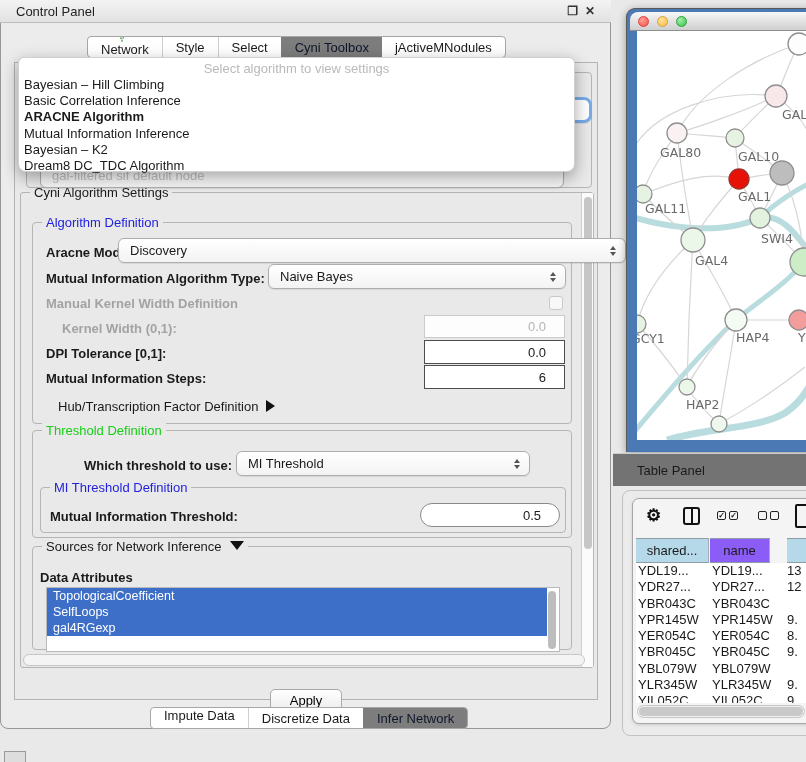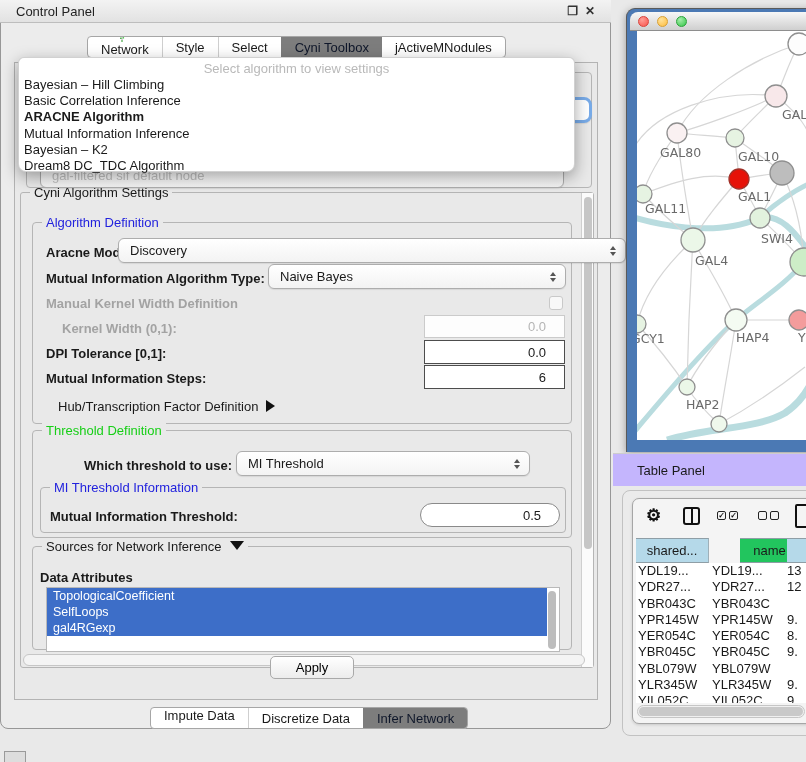--- a/index.html
+++ b/index.html
@@ -69,21 +69,21 @@
       border-top:1px solid #5a5a5a;border-left:1px solid #5a5a5a;box-shadow:0 2px 8px rgba(0,0,0,.35);box-sizing:border-box;}
   .net-titlebar{left:630px;top:12px;width:200px;height:19px;background:linear-gradient(#f7f7f7,#cfcfcf);
       border-radius:8px 0 0 0;border-bottom:1px solid #8e8e8e;display:flex;align-items:center;padding-left:8px;gap:8px;box-sizing:border-box;}
   .tl{width:11px;height:11px;border-radius:50%;box-sizing:border-box;}
   .tl.red{background:radial-gradient(circle at 35% 30%,#ff9f97,#f9524a);border:1px solid #d8443c;}
   .tl.yel{background:radial-gradient(circle at 35% 30%,#ffe29a,#fdbd40);border:1px solid #d8a034;}
   .tl.grn{background:radial-gradient(circle at 35% 30%,#a5ecaa,#34c748);border:1px solid #2aa23a;}
   .net-canvas{left:637px;top:31px;width:169px;height:409px;background:#fff;overflow:hidden;}
   .node-label{font-family:"DejaVu Sans",sans-serif;font-size:12.5px;fill:#6a6a6a;}
   
-  .tp-titlebar{left:613px;top:453px;width:193px;height:33px;background:#c4b5fd;border-top:1px solid #cdcdcd;
+  .tp-titlebar{left:613px;top:453px;width:193px;height:33px;background:#737373;border-top:1px solid #cdcdcd;
       display:flex;align-items:center;padding-left:24px;box-sizing:border-box;}
   .tp-outer{left:622px;top:490px;width:190px;height:246px;background:#ebebeb;border:1px solid #c2c2c2;border-radius:8px 0 0 8px;box-sizing:border-box;}
   .tp-win{left:632px;top:498px;width:180px;height:226px;background:#f4f4f4;border:1px solid #a6a6a6;border-radius:7px 0 0 7px;box-sizing:border-box;box-shadow:0 1px 3px rgba(0,0,0,.15);}
   .ico-split{position:absolute;width:17px;height:18px;border:2px solid #111;border-radius:3px;box-sizing:border-box;}
   .ico-split::after{content:"";position:absolute;left:5.5px;top:0;width:2px;height:14px;background:#111;}
   .mini-chk{display:inline-block;width:9px;height:9px;border:1.5px solid #222;border-radius:2px;box-sizing:border-box;
       font-size:8px;line-height:7px;text-align:center;font-weight:bold;color:#111;}
   .ico-page{position:absolute;width:17px;height:24px;border:2px solid #111;border-radius:2px;background:#f4f4f4;box-sizing:border-box;}
   .thead-cell{position:absolute;height:25px;display:flex;align-items:center;justify-content:center;
       font-size:13px;border-right:1px solid #9fb0b8;box-sizing:border-box;top:538px;}
@@ -201,21 +201,21 @@
 </div>
 <span class="lbl b" style="left:84px;top:458px;">Which threshold to use:</span>
 <div class="combo" style="left:236px;top:451px;width:294px;height:25px;">
   <span>MI Threshold</span>
   <span class="spin">
       <i class="tu"></i>
       <i class="td"></i>
     </span>
 </div>
 <div class="abs gbox" style="left:40px;top:487px;width:526px;height:46px;">
-  <span class="gbox-label blue">MI Threshold Information</span>
+  <span class="gbox-label blue">MI Threshold Definition</span>
 </div>
 <span class="lbl b" style="left:50px;top:509px;">Mutual Information Threshold:</span>
 <div class="field" style="left:420px;top:503px;width:140px;height:24px;border-color:#8a8a8a;border-radius:12px;">
   <span>0.5</span>
 </div>
 
 <div class="abs gbox" style="left:32px;top:546px;width:540px;height:104px;">
   <span class="gbox-label">
     <span>Sources for Network Inference</span><span class="arrow-d"></span>
   </span>
@@ -224,21 +224,21 @@
 <div class="abs attr-list">
   <div id="attr-rows">
       <div class="attr-row">TopologicalCoefficient</div>
       <div class="attr-row">SelfLoops</div>
       <div class="attr-row">gal4RGexp</div>
     </div>
   <div class="thumb" style="position:absolute;right:3px;top:3px;width:8px;height:58px;background:#bdbdbd;"></div>
 </div>
 <div class="abs hbar" style="left:23px;top:654px;width:562px;height:12px;"></div>
 
-<button class="btn" style="left:270px;top:656px;width:84px;height:23px;">
+<button class="btn" style="left:270px;top:689px;width:72px;height:23px;">
   <span>Apply</span>
 </button>
 
 <nav id="bottom-tabs" class="abs seg">
     <div class="tab">
       <span>Impute Data</span>
     </div>
     <div class="tab">
       <span>Discretize Data</span>
     </div>
@@ -338,21 +338,21 @@
 </span>
 <span class="abs" style="left:758px;top:511px;display:flex;gap:3px;">
   <span class="mini-chk"></span>
     <span class="mini-chk"></span>
 </span>
 <span class="ico-page abs" style="left:795px;top:504px;"></span>
 
 <div class="thead-cell" style="left:636px;width:73px;background:#b5d9e9;border-top:1px solid #8f9ea6;border-bottom:1px solid #8f9ea6;">
   <span>shared...</span>
 </div>
-<div class="thead-cell" style="left:740px;width:60px;background:#22c55e;border-top:1px solid #8f9ea6;border-bottom:1px solid #8f9ea6;">
+<div class="thead-cell" style="left:710px;width:60px;background:#8b5cf6;border-top:1px solid #8f9ea6;border-bottom:1px solid #8f9ea6;">
   <span>name</span>
 </div>
 <div class="thead-cell" style="left:787px;width:30px;background:#b5d9e9;border-top:1px solid #8f9ea6;border-bottom:1px solid #8f9ea6;">
   <span></span>
 </div>
 
 <div id="table-rows" class="abs" style="left:636px;top:563px;width:181px;height:140px;overflow:hidden;background:#fff;">
     <div class="trow">
       <span class="c1">YDL19...</span>
       <span class="c2">YDL19...</span>

